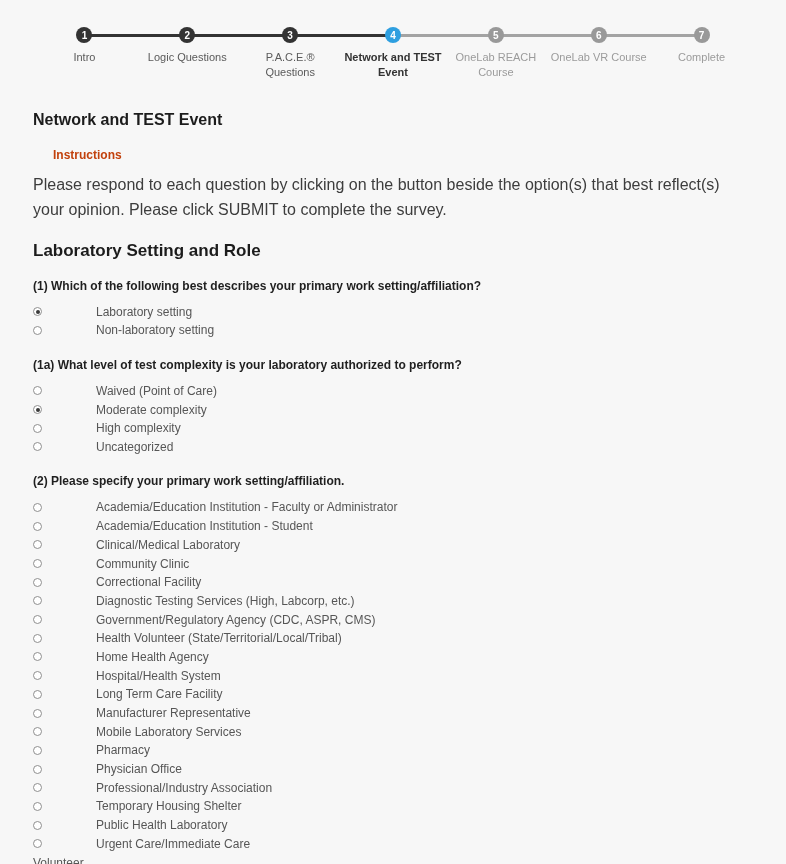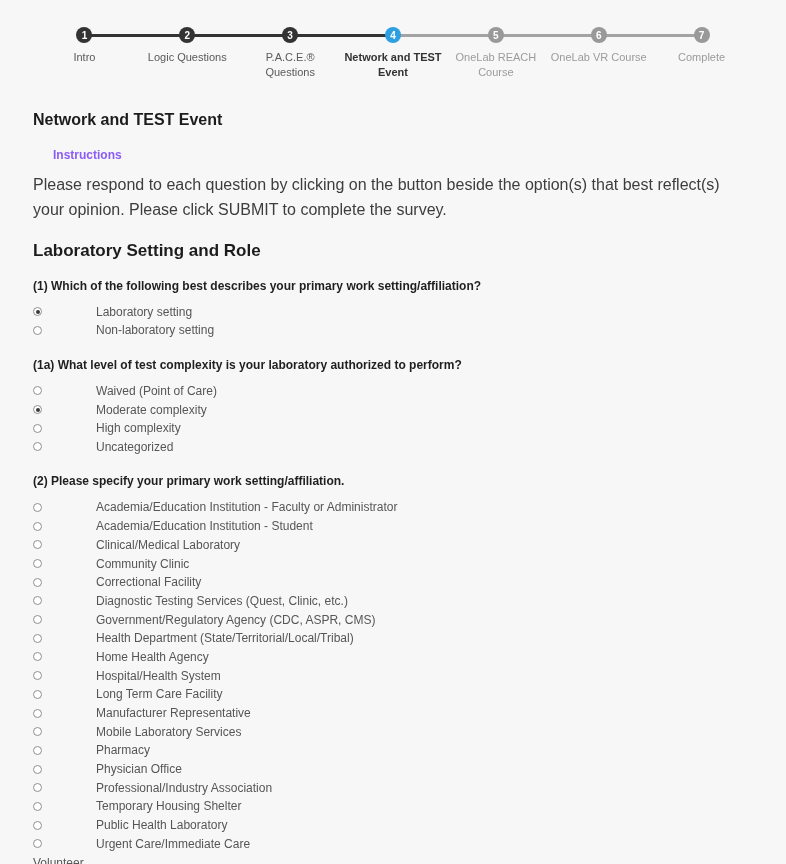--- a/index.html
+++ b/index.html
@@ -34,21 +34,21 @@
   .lbl {
     margin-top:7px; font-size:11px; line-height:1.35;
     text-align:center; max-width:100px;
   }
   .lbl.completed { color:#5a5a5a;text-align:center; }
   .lbl.active    { color:#333333; font-weight:bold; }
   .lbl.upcoming  { color:#9b9b9b; }
 
   
   .page-title { margin-top:26px; font-size:16px; font-weight:bold; color:#1c1c1c; }
-  .instructions-heading { margin-top:19px; font-size:12px; font-weight:bold; color:#8b5cf6;padding-left:20px; }
+  .instructions-heading { margin-top:19px; font-size:12px; font-weight:bold; color:#c2410c;padding-left:20px; }
   .instructions-text { margin-top:11px; font-size:16px; line-height:1.55; color:#3d3d3d; max-width:726px; }
   .section-title { margin-top:18px; font-size:17px; font-weight:bold; color:#1c1c1c; }
 
   
   .question { margin-top:17px; }
   .q-prompt { font-size:12px; font-weight:bold; color:#1f1f1f; margin-bottom:8px; line-height:1.4; }
   .opt { display:flex; align-items:center; height:18.7px; cursor:pointer;gap:48px; }
   .radio {
     flex:0 0 auto;
     width:9px; height:9px; border-radius:50%;
@@ -165,29 +165,29 @@
         <label class="opt">
           <span class="radio"></span>
           <span class="opt-label">Community Clinic</span>
         </label>
         <label class="opt">
           <span class="radio"></span>
           <span class="opt-label">Correctional Facility</span>
         </label>
         <label class="opt">
           <span class="radio"></span>
-          <span class="opt-label">Diagnostic Testing Services (Quest, Clinic, etc.)</span>
+          <span class="opt-label">Diagnostic Testing Services (High, Labcorp, etc.)</span>
         </label>
         <label class="opt">
           <span class="radio"></span>
           <span class="opt-label">Government/Regulatory Agency (CDC, ASPR, CMS)</span>
         </label>
         <label class="opt">
           <span class="radio"></span>
-          <span class="opt-label">Health Department (State/Territorial/Local/Tribal)</span>
+          <span class="opt-label">Health Volunteer (State/Territorial/Local/Tribal)</span>
         </label>
         <label class="opt">
           <span class="radio"></span>
           <span class="opt-label">Home Health Agency</span>
         </label>
         <label class="opt">
           <span class="radio"></span>
           <span class="opt-label">Hospital/Health System</span>
         </label>
         <label class="opt">

